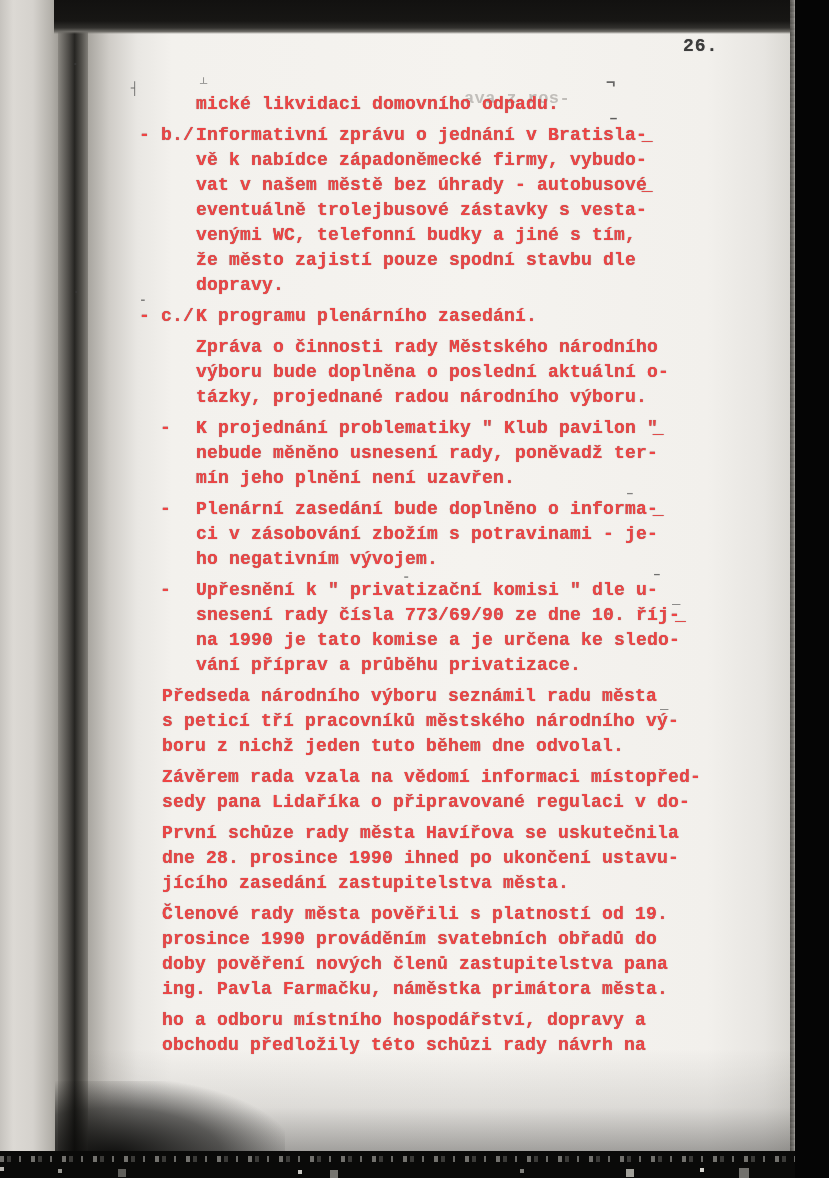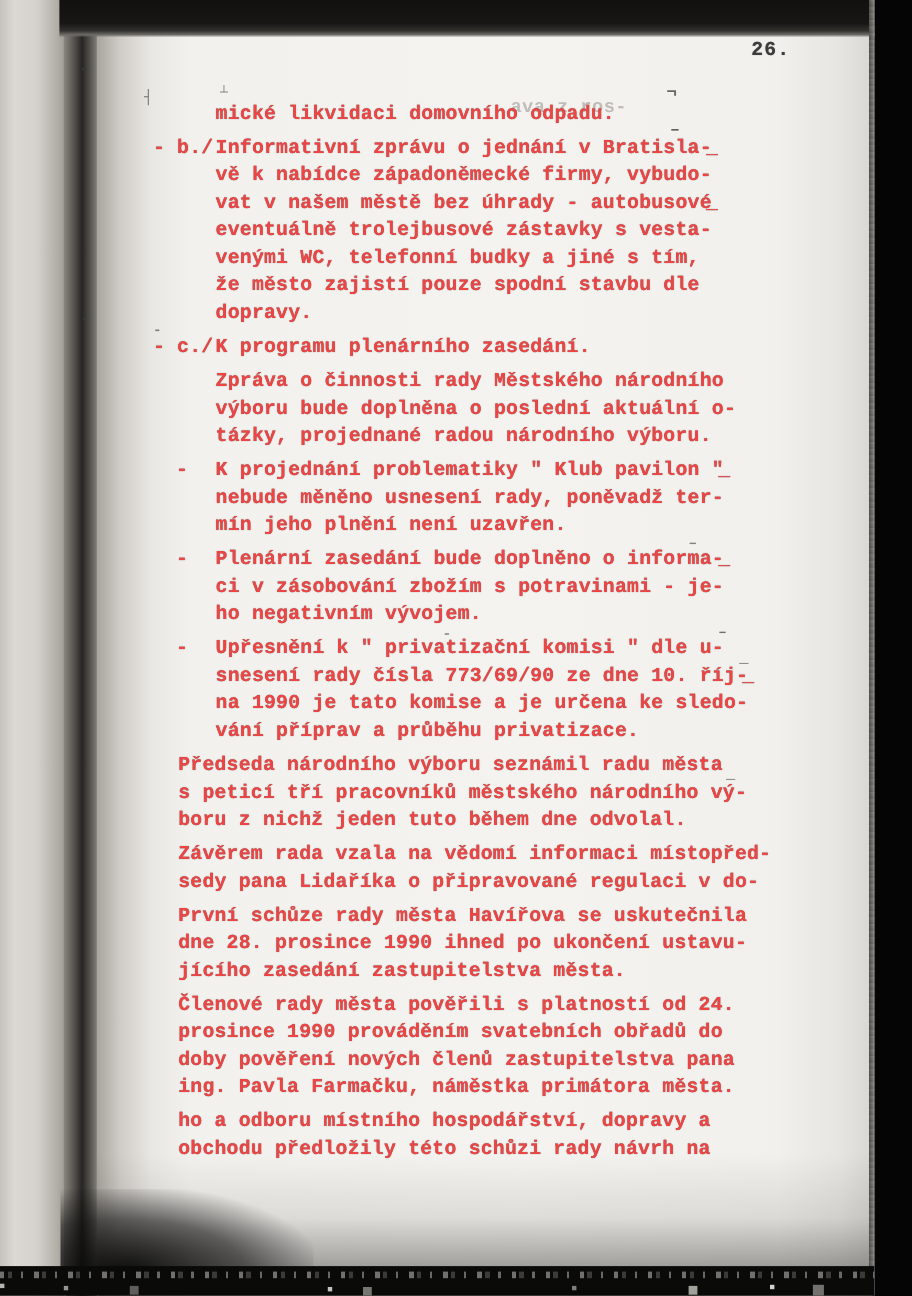--- a/index.html
+++ b/index.html
@@ -158,21 +158,21 @@
       <div class="para plain">
         <div class="line">Závěrem rada vzala na vědomí informaci místopřed-</div>
         <div class="line">sedy pana Lidaříka o připravované regulaci v do-</div>
       </div>
       <div class="para plain">
         <div class="line">První schůze rady města Havířova se uskutečnila</div>
         <div class="line">dne 28. prosince 1990 ihned po ukončení ustavu-</div>
         <div class="line">jícího zasedání zastupitelstva města.</div>
       </div>
       <div class="para plain">
-        <div class="line">Členové rady města pověřili s platností od 24.</div>
+        <div class="line">Členové rady města pověřili s platností od 19.</div>
         <div class="line">prosince 1990 prováděním svatebních obřadů do</div>
         <div class="line">doby pověření nových členů zastupitelstva pana</div>
         <div class="line">ing. Pavla Farmačku, náměstka primátora města.</div>
       </div>
       <div class="para plain">
         <div class="line">ho a odboru místního hospodářství, dopravy a</div>
         <div class="line">obchodu předložily této schůzi rady návrh na</div>
       </div>
     </div>
 

